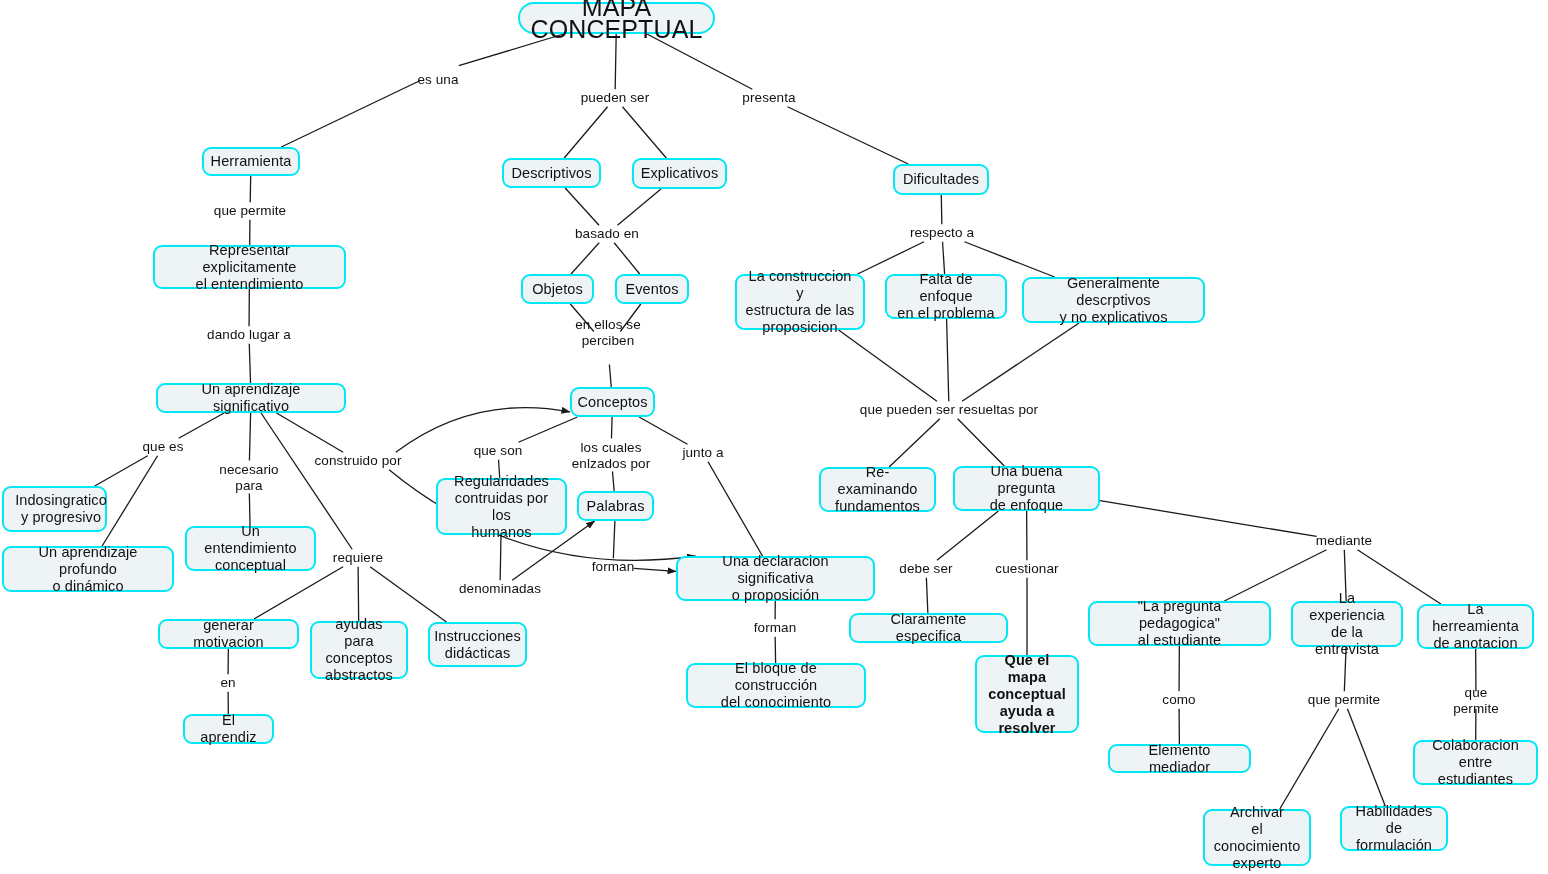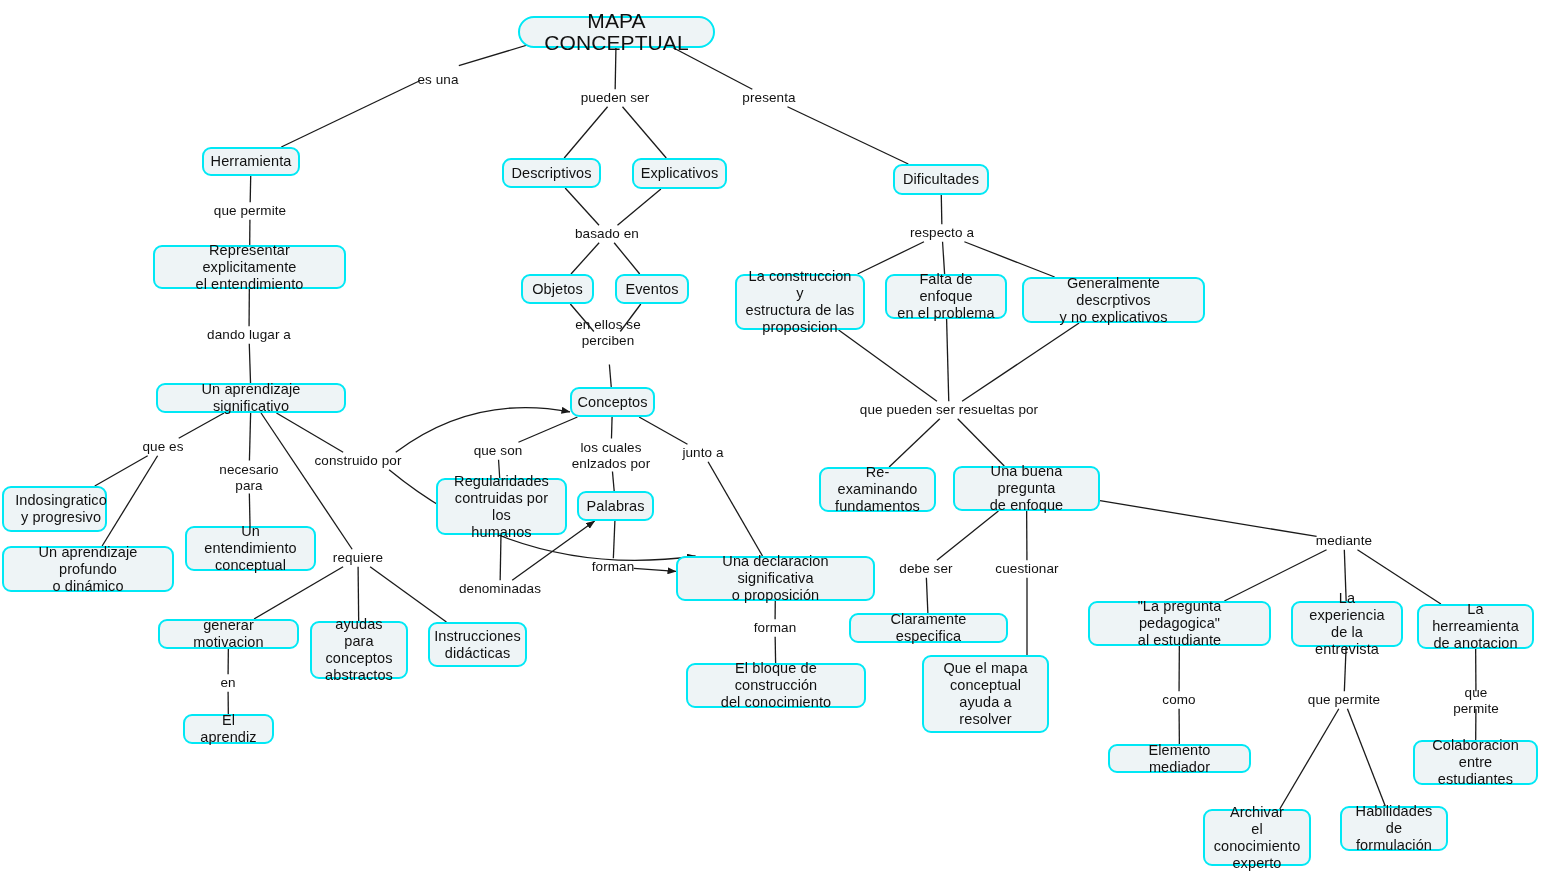--- a/index.html
+++ b/index.html
@@ -36,24 +36,23 @@
     line-height: 17px;
     text-align: center;
     display: flex;
     align-items: center;
     justify-content: center;
     padding: 2px 7px;
     white-space: pre-line;
     letter-spacing: 0.1px;
   }
   .node.title {
-    font-size: 21px;
+    font-size: 25px;
     line-height: 22px;
     border-radius: 16px;
-    margin-top: 14px;
   }
   .linklabel {
     position: absolute;
     color: #111111;
     font-size: 13.5px;
     line-height: 15.5px;
     text-align: center;
     white-space: pre-line;
     transform: translate(-50%, -50%);
     letter-spacing: 0.1px;
@@ -181,21 +180,21 @@
 abstractos</div>
       <div class="node" style="left: 428px; top: 622px; width: 99px; height: 45px;">Instrucciones
 didácticas</div>
       <div class="node" style="left: 849px; top: 613px; width: 159px; height: 30px;">Claramente especifica</div>
       <div class="node" style="left: 1088px; top: 601px; width: 183px; height: 45px;">"La pregunta pedagogica"
 al estudiante</div>
       <div class="node" style="left: 1291px; top: 601px; width: 112px; height: 46px;">La experiencia
 de la entrevista</div>
       <div class="node" style="left: 1417px; top: 604px; width: 117px; height: 45px;">La herreamienta
 de anotacion</div>
-      <div class="node" style="left: 922px; top: 655px; width: 127px; height: 78px;">Que el mapa
+      <div class="node" style="left: 975px; top: 655px; width: 104px; height: 78px; font-weight: bold;">Que el mapa
 conceptual
 ayuda a
 resolver</div>
       <div class="node" style="left: 686px; top: 663px; width: 180px; height: 45px;">El bloque de construcción
 del conocimiento</div>
       <div class="node" style="left: 183px; top: 714px; width: 91px; height: 30px;">El aprendiz</div>
       <div class="node" style="left: 1108px; top: 744px; width: 143px; height: 29px;">Elemento mediador</div>
       <div class="node" style="left: 1413px; top: 740px; width: 125px; height: 45px;">Colaboracion entre
 estudiantes</div>
       <div class="node" style="left: 1340px; top: 806px; width: 108px; height: 45px;">Habilidades

